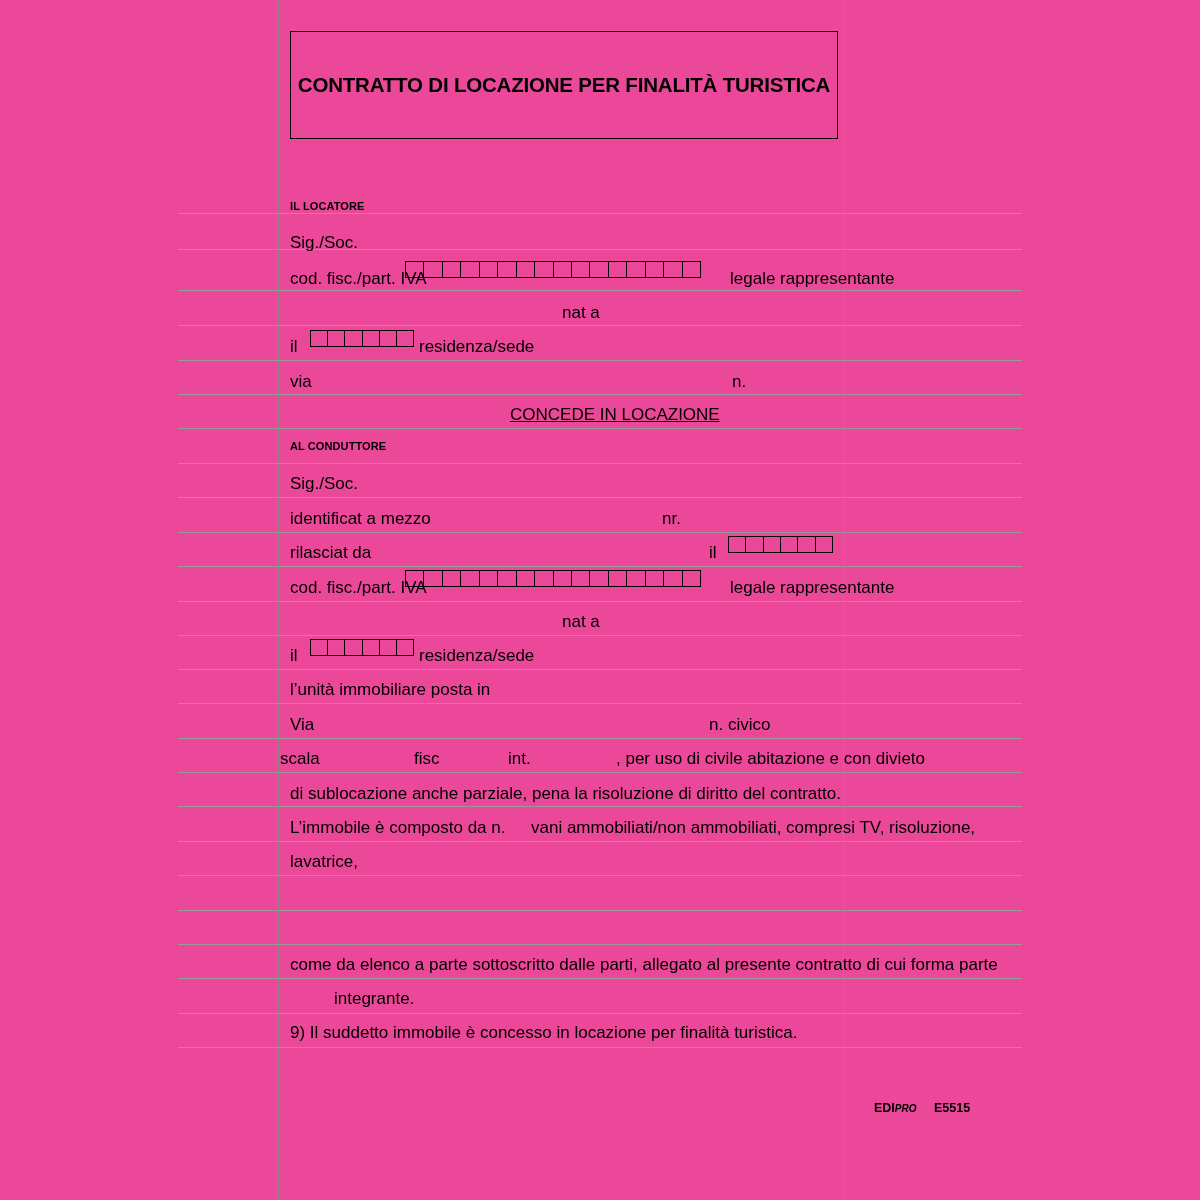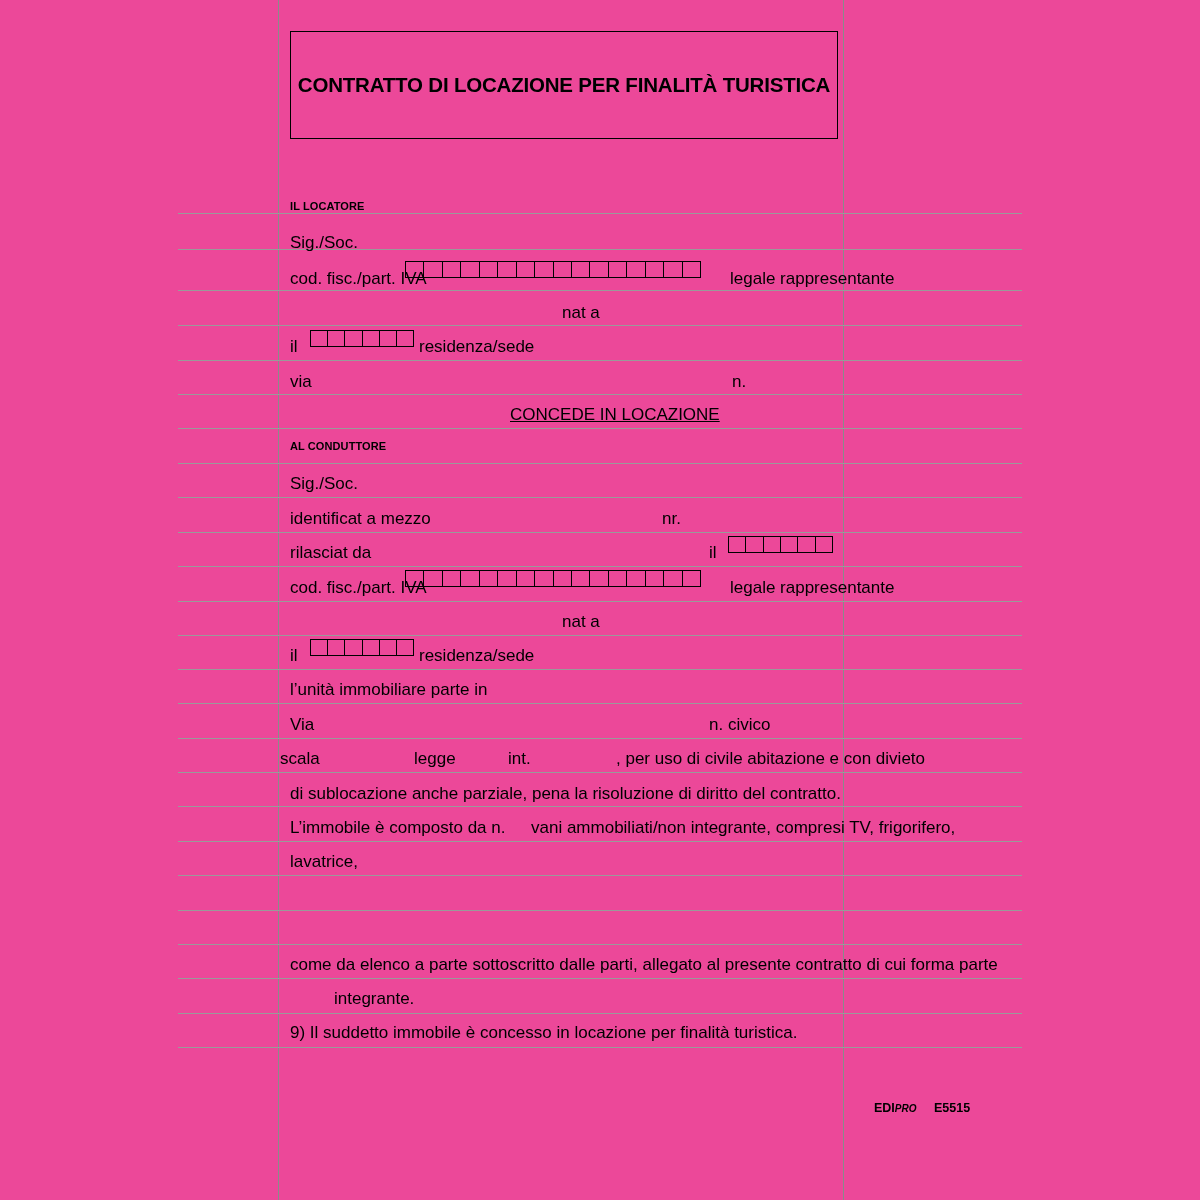--- a/index.html
+++ b/index.html
@@ -237,34 +237,34 @@
   <div class="comb" style="left:310px; top:639px; width:104px;">
     <i></i>
       <i></i>
       <i></i>
       <i></i>
       <i></i>
       <i></i>
   </div>
   <div class="t" style="left:419px; top:647px;">residenza/sede</div>
 
-  <div class="t" style="left:290px; top:681px;">l’unità immobiliare parte in</div>
+  <div class="t" style="left:290px; top:681px;">l’unità immobiliare posta in</div>
 
   <div class="t" style="left:290px; top:716px;">Via</div>
   <div class="t" style="left:709px; top:716px;">n. civico</div>
 
   <div class="t" style="left:280px; top:750px;">scala</div>
-  <div class="t" style="left:414px; top:750px;">legge</div>
+  <div class="t" style="left:414px; top:750px;">fisc</div>
   <div class="t" style="left:508px; top:750px;">int.</div>
   <div class="t" style="left:616px; top:750px;">, per uso di civile abitazione e con divieto</div>
 
   <div class="t" style="left:290px; top:785px;">di sublocazione anche parziale, pena la risoluzione di diritto del contratto.</div>
 
   <div class="t" style="left:290px; top:819px;">L’immobile è composto da n.</div>
-  <div class="t" style="left:531px; top:819px;">vani ammobiliati/non integrante, compresi TV, frigorifero,</div>
+  <div class="t" style="left:531px; top:819px;">vani ammobiliati/non ammobiliati, compresi TV, risoluzione,</div>
 
   <div class="t" style="left:290px; top:853px;">lavatrice,</div>
 
   <div class="t" style="left:290px; top:956px;">come da elenco a parte sottoscritto dalle parti, allegato al presente contratto di cui forma parte</div>
   <div class="t" style="left:290px; top:990px;padding-left:44px;">integrante.</div>
 
   <div class="t" style="left:290px; top:1024px;">9) Il suddetto immobile è concesso in locazione per finalità turistica.</div>
 
   <div class="brand"><span>EDI</span><span class="pro">PRO</span></div>
   <div class="brand-code">E5515</div>

